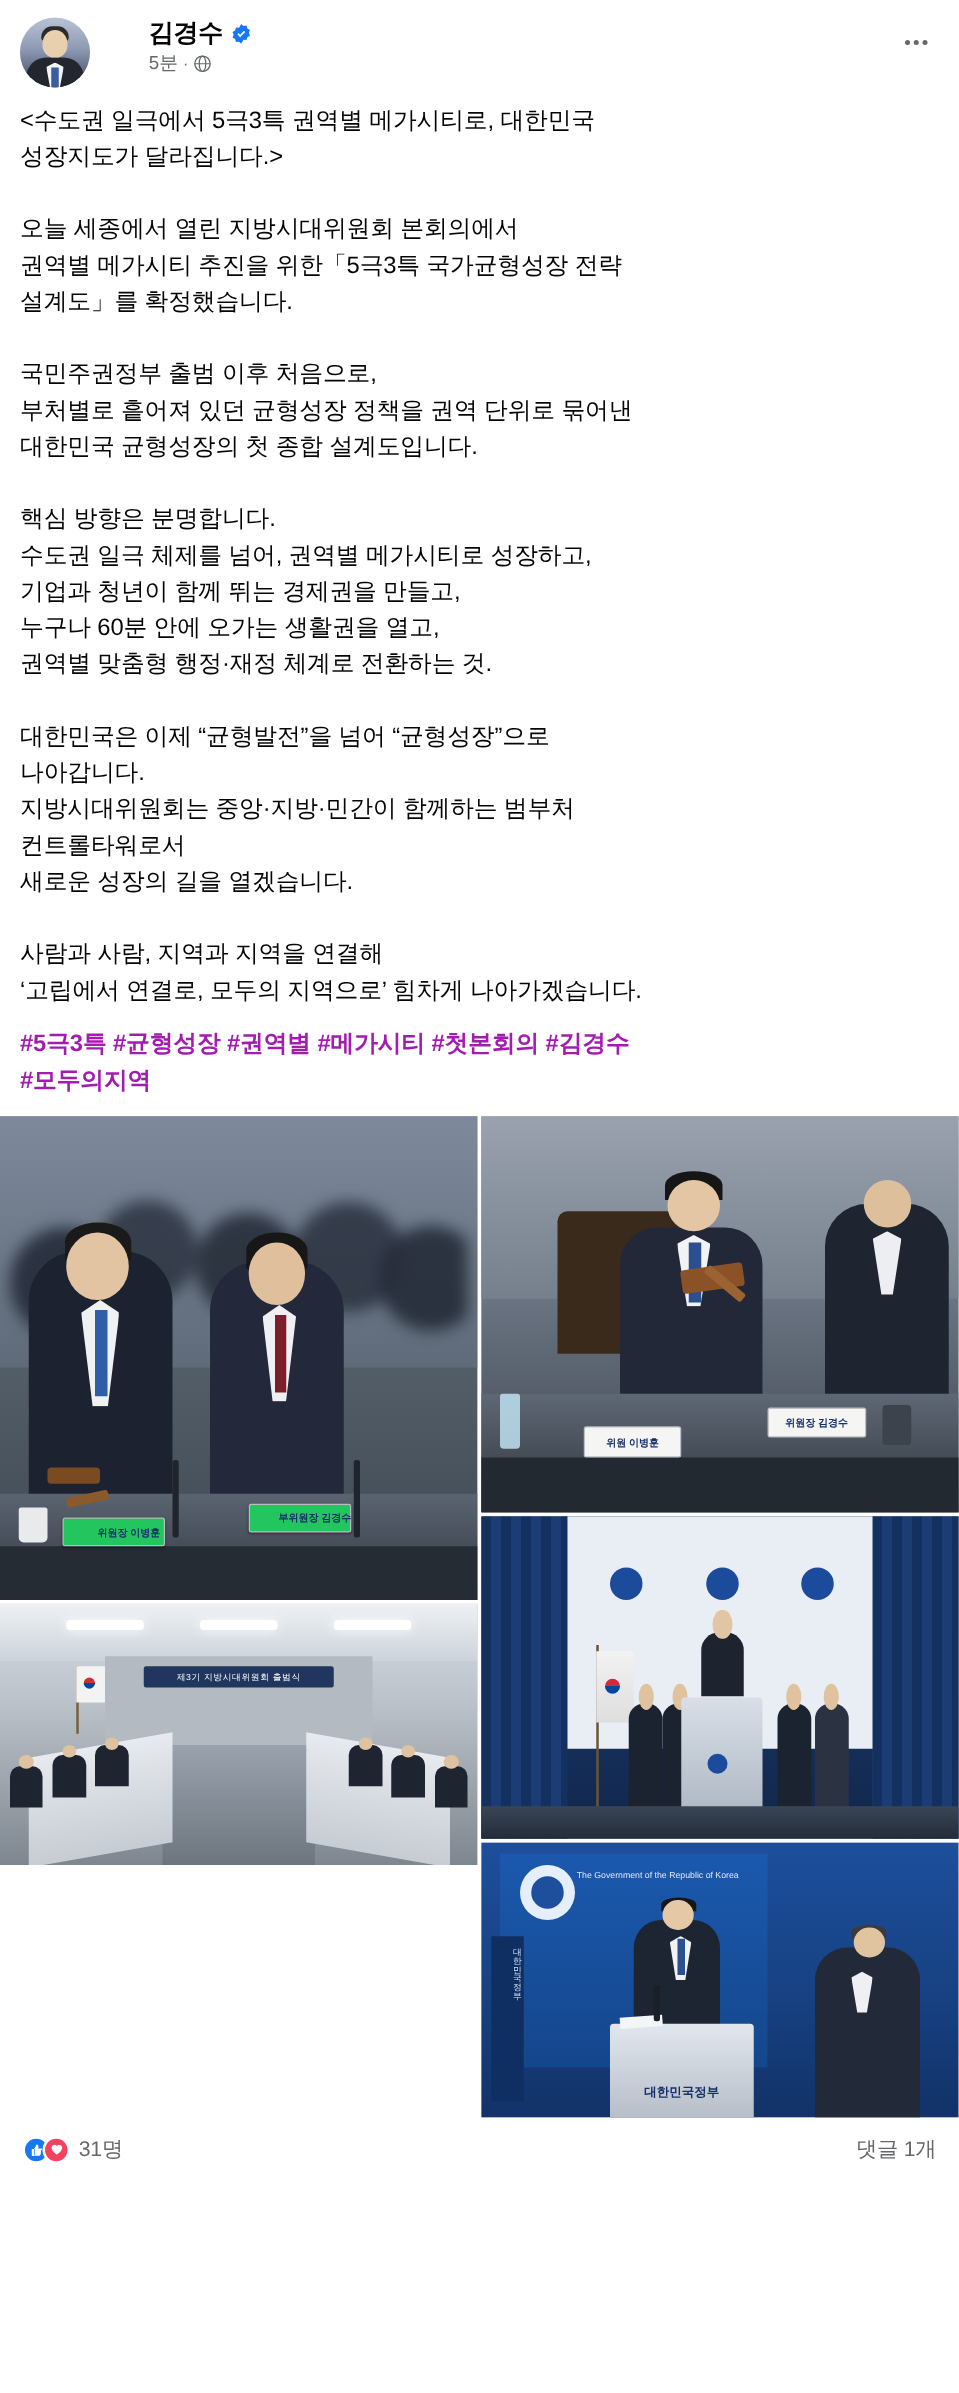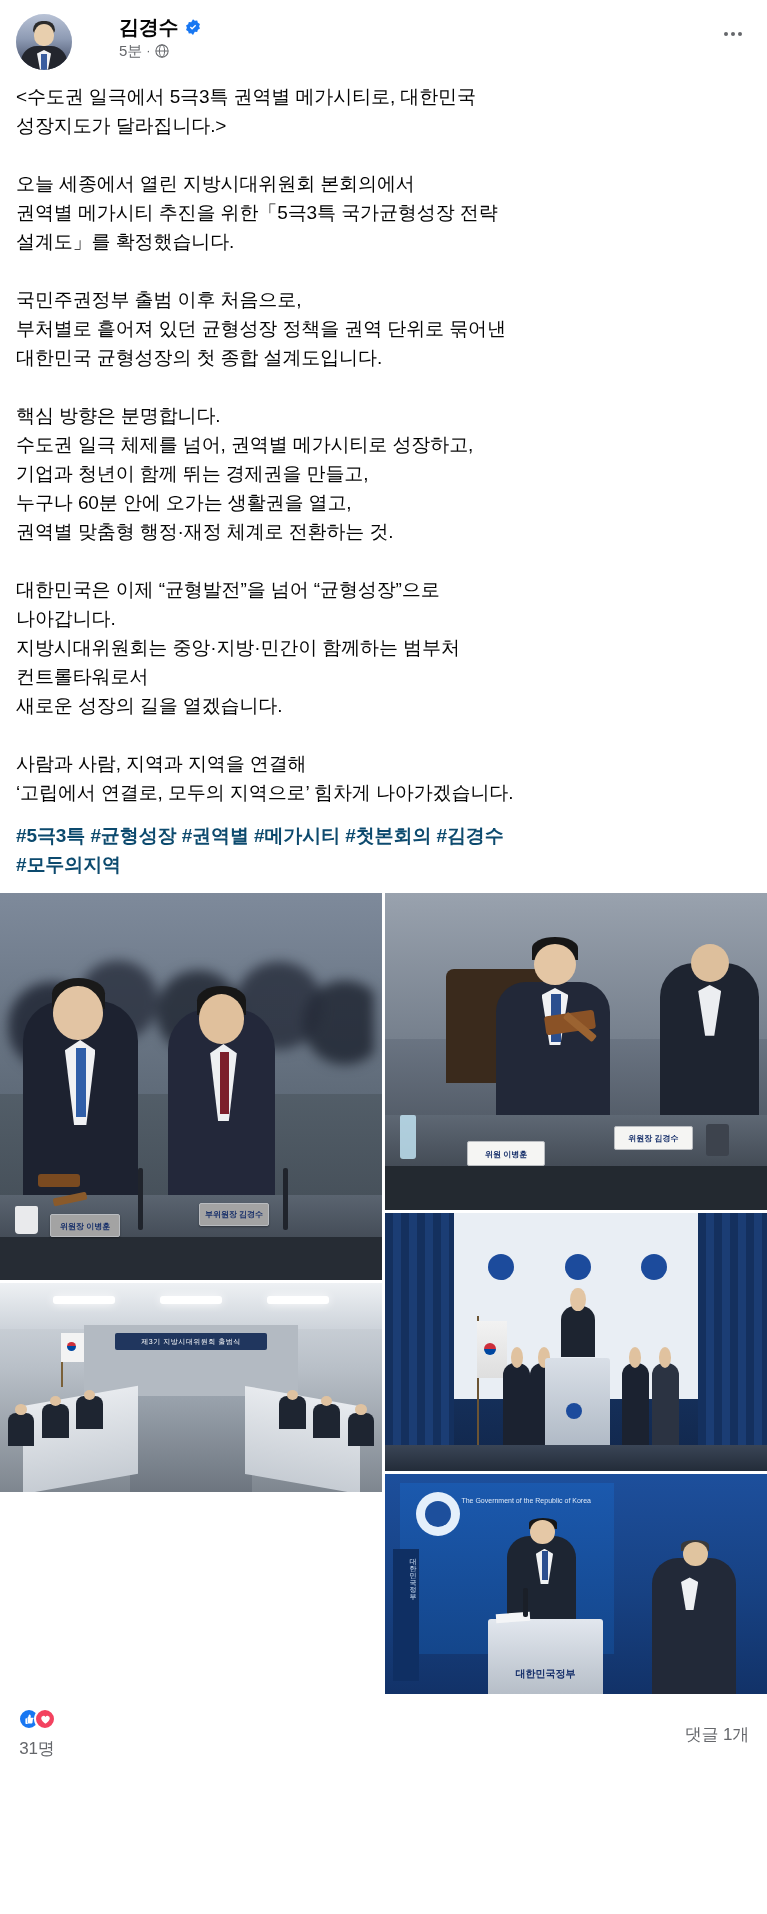--- a/index.html
+++ b/index.html
@@ -160,21 +160,21 @@
     line-height: 29px;
     color: #050505;
     letter-spacing: -0.1px;
     white-space: pre-wrap;
     word-break: keep-all;
   }
   .hashtags {
     padding: 4px 16px 14px 16px;
     font-size: 19px;
     line-height: 29px;
-    color: #0c4a6e;
+    color: #a21caf;
     font-weight: 700;
     letter-spacing: -0.1px;
     white-space: pre-wrap;
   }
 
   
   .collage {
     width: 767px;
     display: flex;
     gap: 3px;
@@ -220,21 +220,21 @@
   .p1 .tie-a { position:absolute; left:20%; top:40%; width:2.5%; height:18%; background:#2f5ea8; }
   .p1 .man-b { position:absolute; left:44%; top:30%; width:28%; height:56%; background:#23283a; border-radius:40px 40px 0 0; }
   .p1 .man-b-head { position:absolute; left:52%; top:26%; width:12%; height:13%; background:#e0c09c; border-radius:50%; }
   .p1 .man-b-hair { position:absolute; left:51.5%; top:24%; width:13%; height:7.5%; background:#171717; border-radius:50% 50% 0 0; }
   .p1 .man-b-shirt { position:absolute; left:55%; top:39%; width:7%; height:20%; background:#eef0f2; clip-path: polygon(50% 0,100% 12%,70% 100%,30% 100%,0 12%); }
   .p1 .tie-b { position:absolute; left:57.5%; top:41%; width:2.5%; height:16%; background:#7c1f2b; }
   .p1 .desk { position:absolute; left:0; bottom:0; width:100%; height:22%; background: linear-gradient(180deg,#5a6470,#2f3640); }
   .p1 .deskfront { position:absolute; left:0; bottom:0; width:100%; height:11%; background:#262c34; }
   .p1 .gavel-h { position:absolute; left:10%; bottom:24%; width:11%; height:3.5%; background:#7a4a20; border-radius:3px; }
   .p1 .gavel-s { position:absolute; left:14%; bottom:20%; width:9%; height:2%; background:#8a5a2b; transform: rotate(-12deg); border-radius:2px; }
-  .p1 .nameplate { position:absolute; width:18%; height:5.5%; background:#a3a3a3; border:1px solid #b9bcc0; border-radius:2px; box-shadow:0 1px 2px rgba(0,0,0,.35); }
+  .p1 .nameplate { position:absolute; width:18%; height:5.5%; background:#22c55e; border:1px solid #b9bcc0; border-radius:2px; box-shadow:0 1px 2px rgba(0,0,0,.35);padding-left:12px; }
   .p1 .np1 { left:13%; bottom:11%; }
   .p1 .np2 { left:52%; bottom:14%; }
   .p1 .np-txt { position:absolute; width:100%; text-align:center; top:50%; transform:translateY(-50%); font-size:8px; color:#18306a; font-weight:700; }
   .p1 .cup { position:absolute; left:4%; bottom:12%; width:6%; height:7%; background:#e9eaec; border-radius:2px 2px 4px 4px; }
   .p1 .mic { position:absolute; left:36%; bottom:13%; width:1.5%; height:16%; background:#20242c; border-radius:2px; }
   .p1 .mic2 { position:absolute; left:74%; bottom:13%; width:1.5%; height:16%; background:#20242c; border-radius:2px; }
 
   
   .p2 .bg { position:absolute; inset:0; background: linear-gradient(180deg,#8d96a3 0%, #6b7583 45%, #3b434d 100%); }
   .p2 .panel { position:absolute; left:0; top:0; width:100%; height:46%; background: linear-gradient(180deg,#99a2ae,#76808d); }
@@ -332,21 +332,20 @@
     display: flex;
     align-items: center;
     justify-content: space-between;
     padding: 14px 18px 16px 18px;
     box-sizing: border-box;
   }
   .reactions {
     display: flex;
     align-items: center;
     gap: 7px;
-    flex-direction: column;
   }
   .react-icons {
     display: flex;
     align-items: center;
   }
   .react-badge {
     width: 22px;
     height: 22px;
     border-radius: 50%;
     display: flex;

